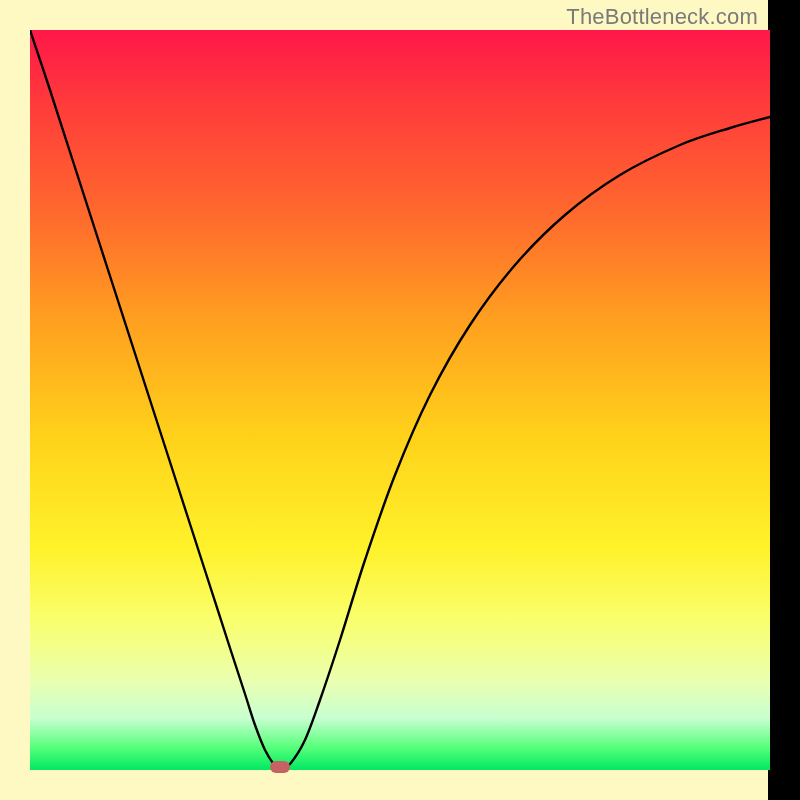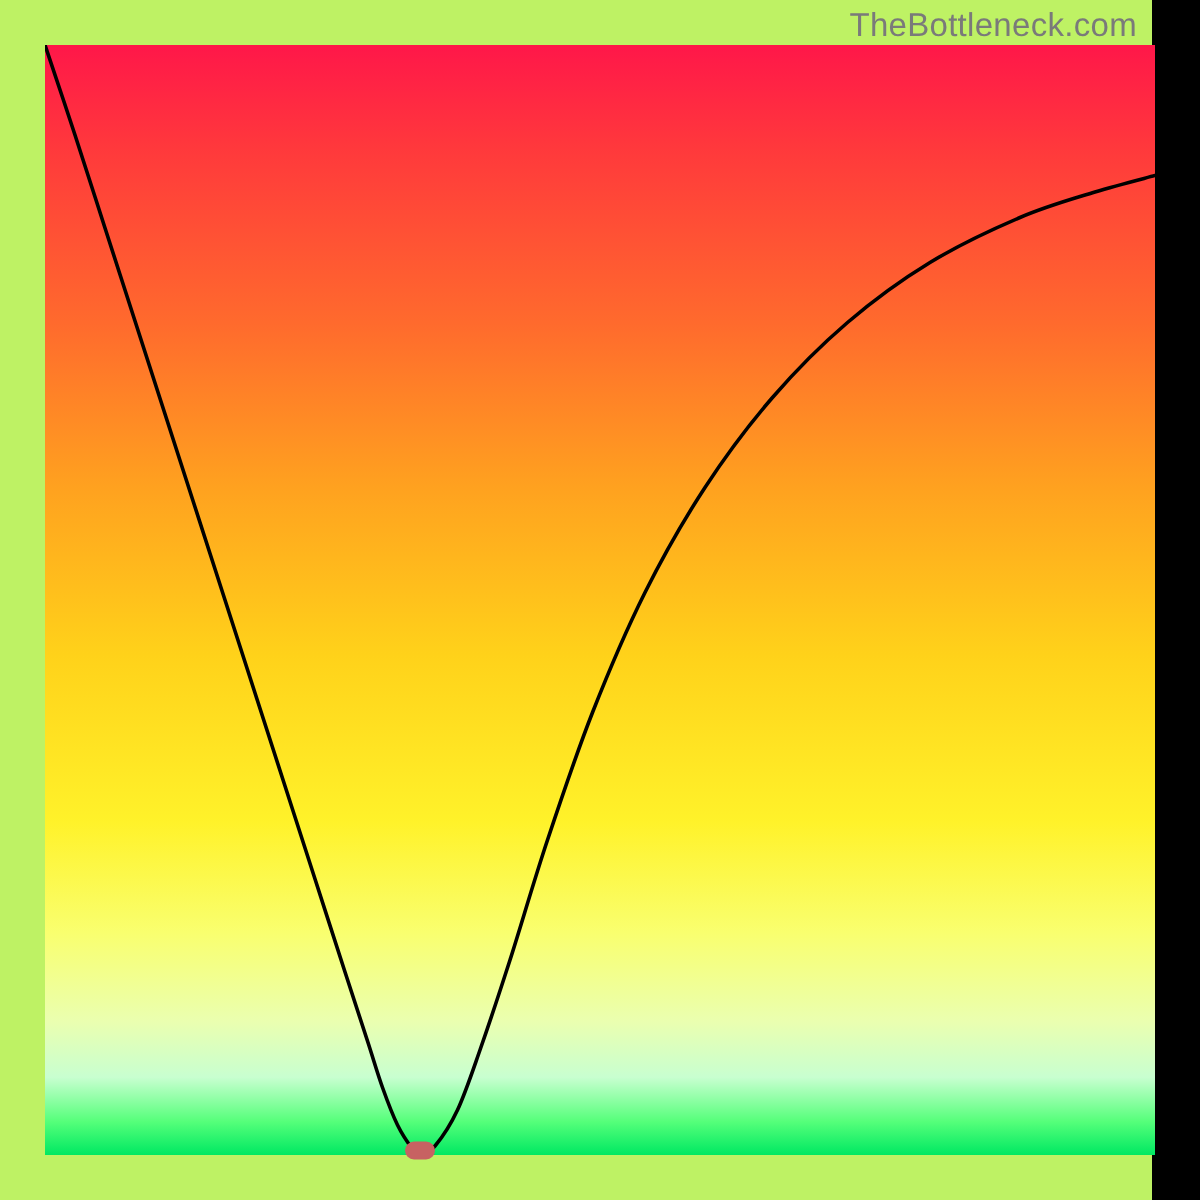--- a/index.html
+++ b/index.html
@@ -8,21 +8,21 @@
     width: 800px;
     height: 800px;
     overflow: hidden;
     background: #000;
     font-family: Arial, Helvetica, sans-serif;
   }
   .frame {
     position: relative;
     width: 768px;
     height: 800px;
-    background: #bef264;
+    background: #fef9c3;
   }
   .plot {
     position: absolute;
     left: 30px;
     top: 30px;
     width: 740px;
     height: 740px;
     background: linear-gradient(
       to bottom,
       #ff1749 0%,

